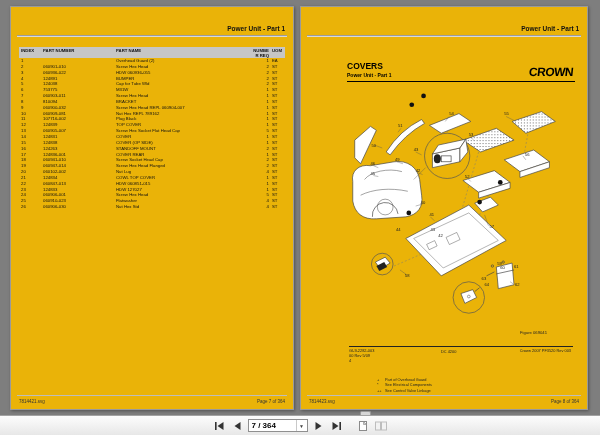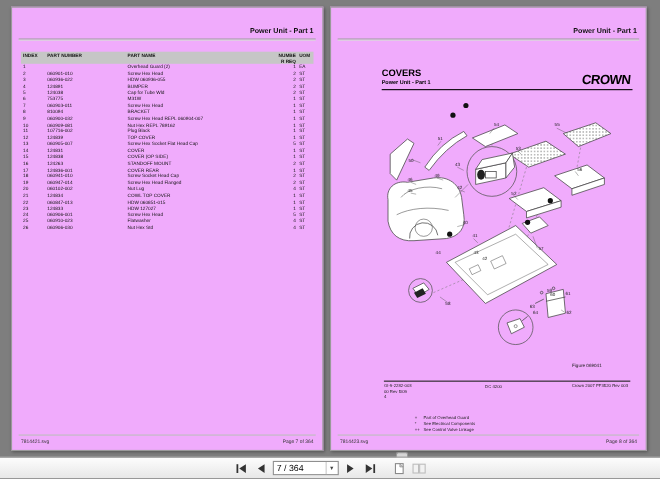--- a/index.html
+++ b/index.html
@@ -1,19 +1,19 @@
 <!DOCTYPE html>
 <html><head>
 <meta charset="utf-8">
 <style>
   * { margin:0; padding:0; box-sizing:border-box; }
   html,body { width:600px; height:435px; overflow:hidden; }
   body { background:#7e7e7e; font-family:"Liberation Sans", sans-serif; position:relative; }
 
-  .page { position:absolute; top:6px; height:404px; background:#f0abfc;
+  .page { position:absolute; top:6px; height:404px; background:#eab308;
           border:1px solid #9a9a9a; box-shadow:1px 1px 3px rgba(0,0,0,.35); }
   #left-page  { left:10px;  width:284px; }
   #right-page { left:300px; width:288px; }
 
   .page-header { position:absolute; top:18px; right:8px; font-size:6.5px; font-weight:bold; color:#111; }
   .page-header-rule { position:absolute; top:28px; left:6px; right:6px; height:2px;
                       border-top:1px solid #9c9c9c; border-bottom:1px solid #d9d9d9; }
 
   
   .tbl { position:absolute; left:8px; right:8px; top:40px; font-size:4.3px; color:#111; }
@@ -53,21 +53,21 @@
              background:linear-gradient(#fdfdfd,#e7e7e7); border-top:1px solid #a3a3a3;
              display:flex; align-items:center; justify-content:center; gap:3px; }
   #toolbar-handle { position:absolute; left:360px; bottom:19px; width:11px; height:5px;
                     background:#d6d6d6; border:1px solid #9a9a9a; border-bottom:none;
                     border-radius:2px 2px 0 0; }
   .tb-btn { width:15px; height:15px; border:none; background:transparent; display:flex;
             align-items:center; justify-content:center; cursor:pointer; padding:0; }
   .page-box { width:60px; height:13px; background:#fff; border:1px solid #8f8f8f;
               display:flex; align-items:center; font-size:8px; color:#111; }
   .page-box input { flex:1; border:none; outline:none; font-size:8px; padding:0 0 0 3px;
-                    font-family:"Liberation Sans",sans-serif; width:44px; background:transparent; }
+                    font-family:"Liberation Sans",sans-serif; width:44px; background:transparent;font-weight:bold; }
   .page-box .caret { width:11px; height:100%; display:flex; align-items:center; justify-content:center;
                      border-left:1px solid #c9c9c9; font-size:5px; color:#444; }
   .tb-sep { width:6px; }
 </style>
 </head>
 <body>
 
 <div class="page" id="left-page">
   <div class="page-header">Power Unit - Part 1</div>
   <div class="page-header-rule"></div>

